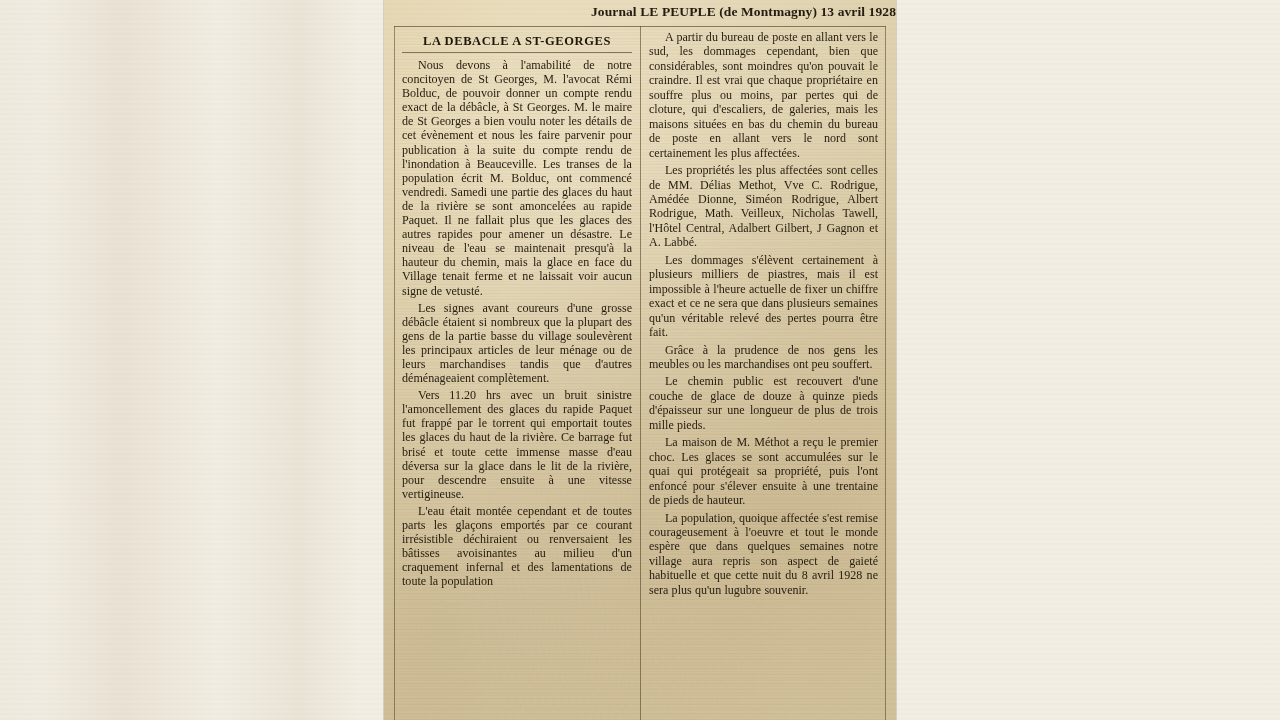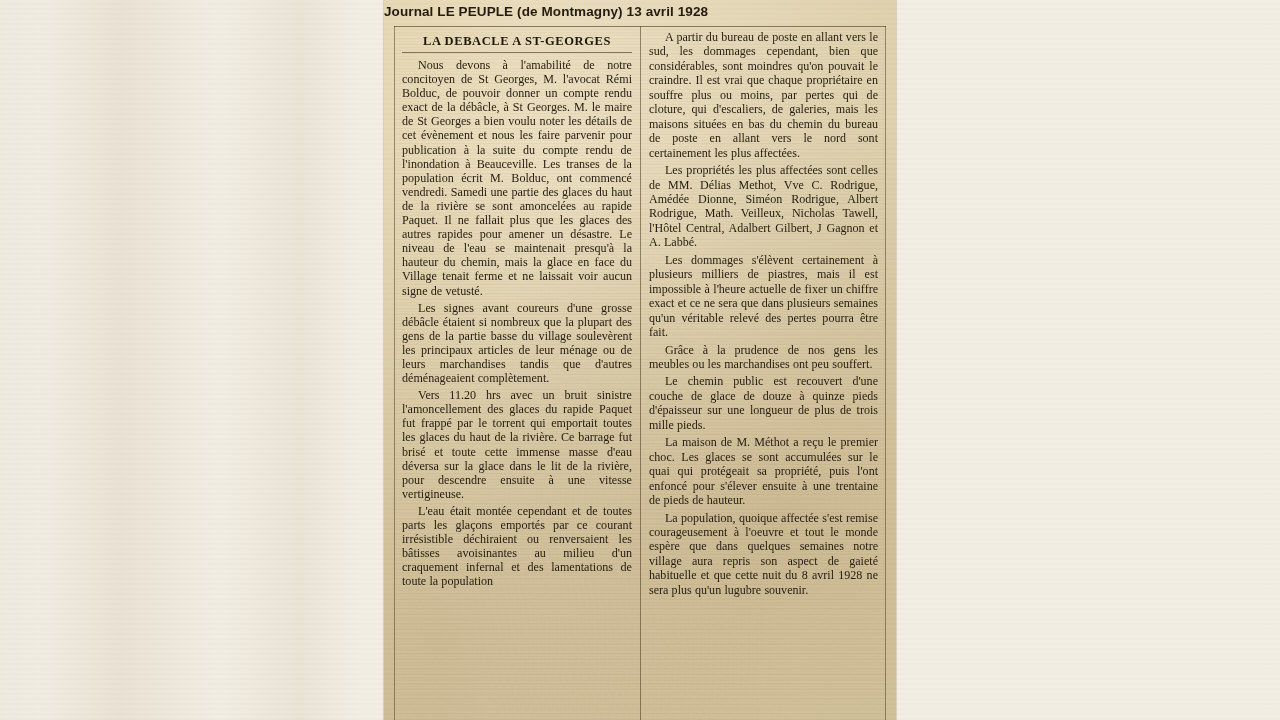--- a/index.html
+++ b/index.html
@@ -59,22 +59,22 @@
       linear-gradient(100deg, rgba(255,250,230,0.30) 0%, rgba(255,250,230,0) 35%);
     mix-blend-mode: multiply;
   }
 
   
   #caption {
     position: absolute;
     left: 0;
     top: 4px;
     width: 512px;
-    text-align: left;
-    font-family: Liberation Sans, sans-serif;
+    text-align: right;
+    font-family: Liberation Serif, serif;
     font-weight: bold;
     font-size: 13.5px;
     letter-spacing: 0.1px;
     color: #241c10;
     z-index: 4;
   }
 
   
   #columns {
     position: absolute;

